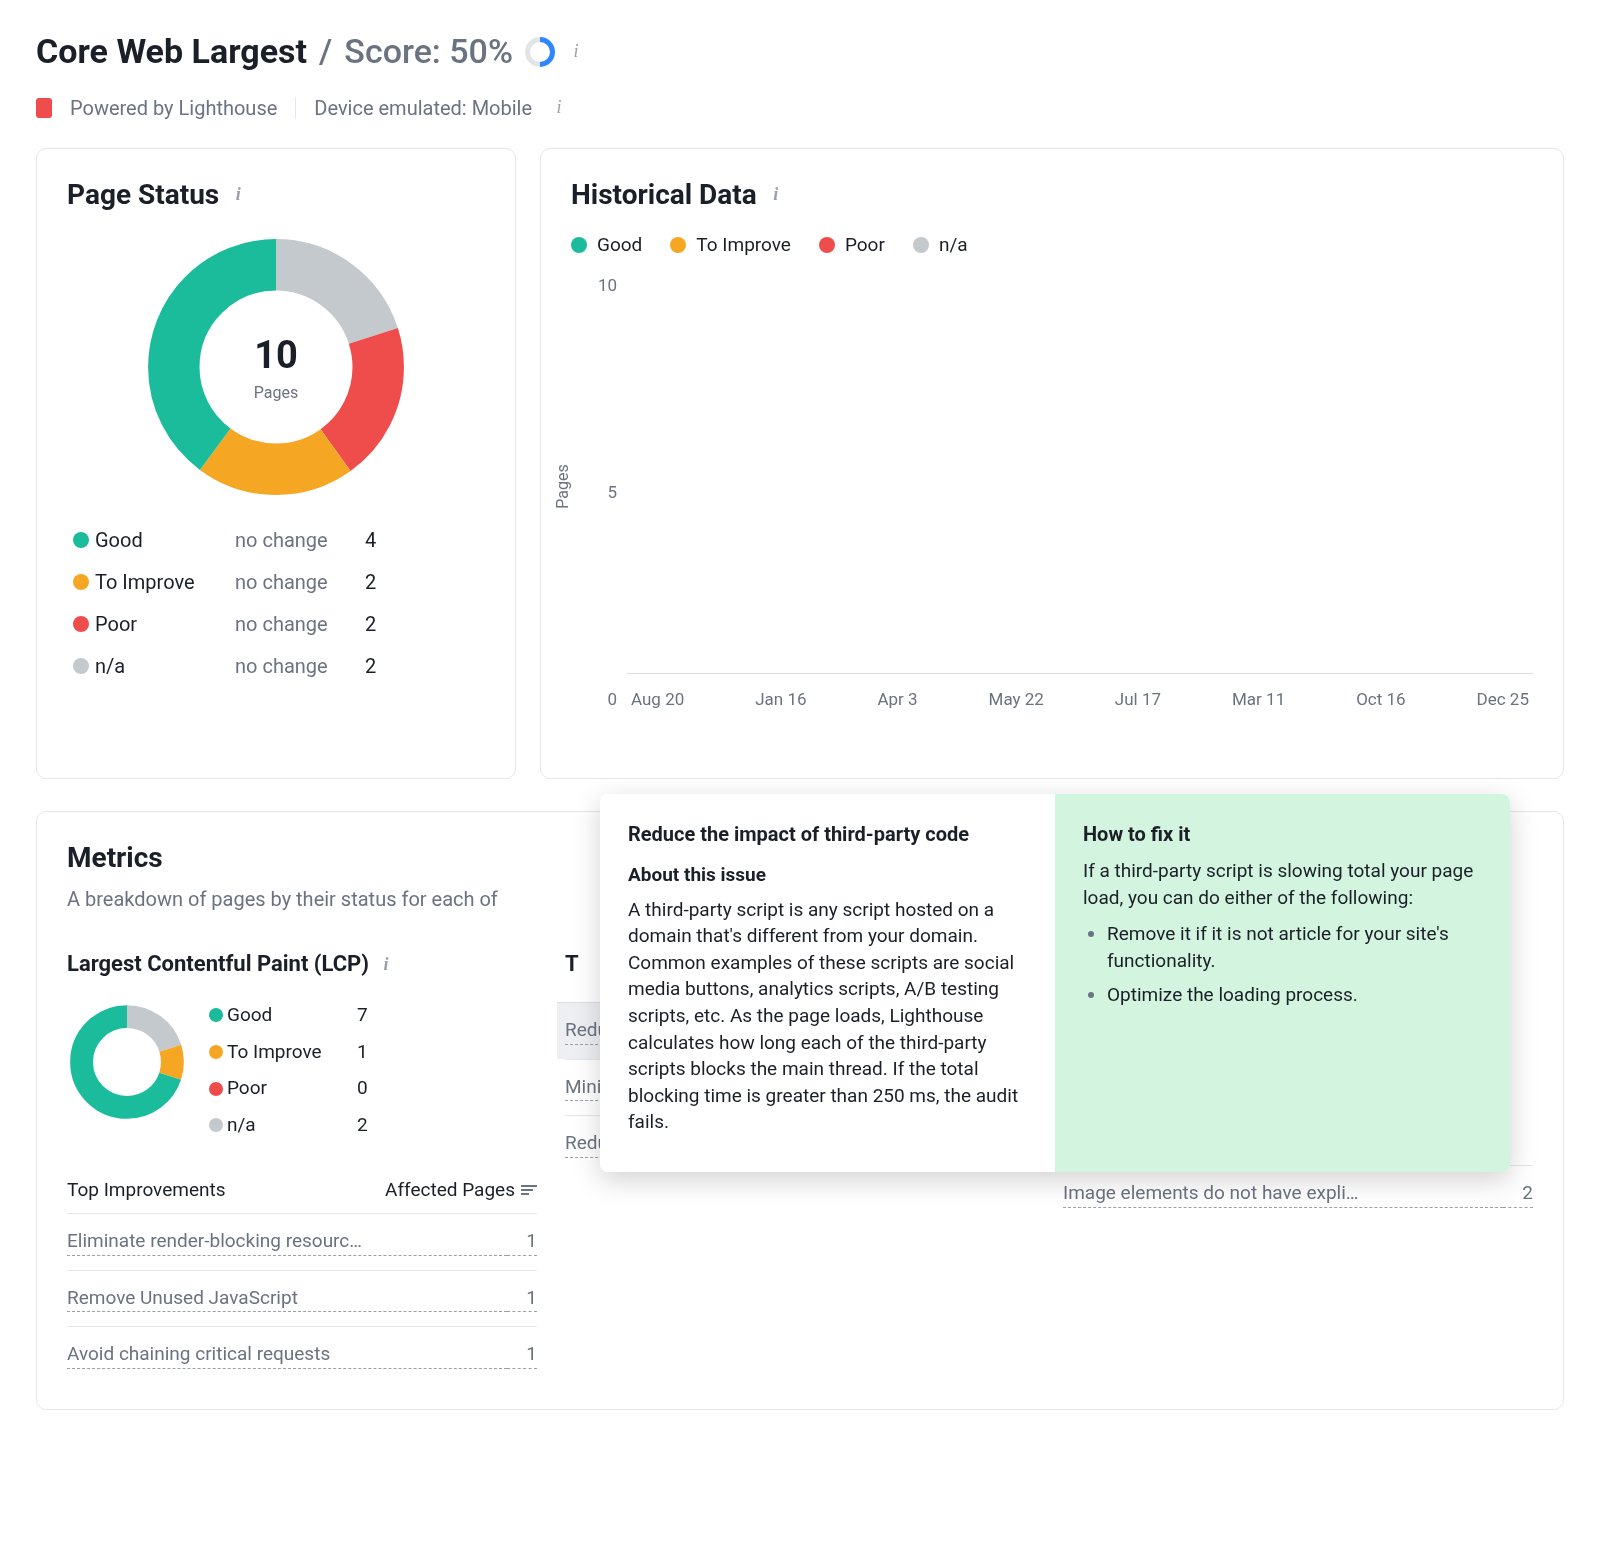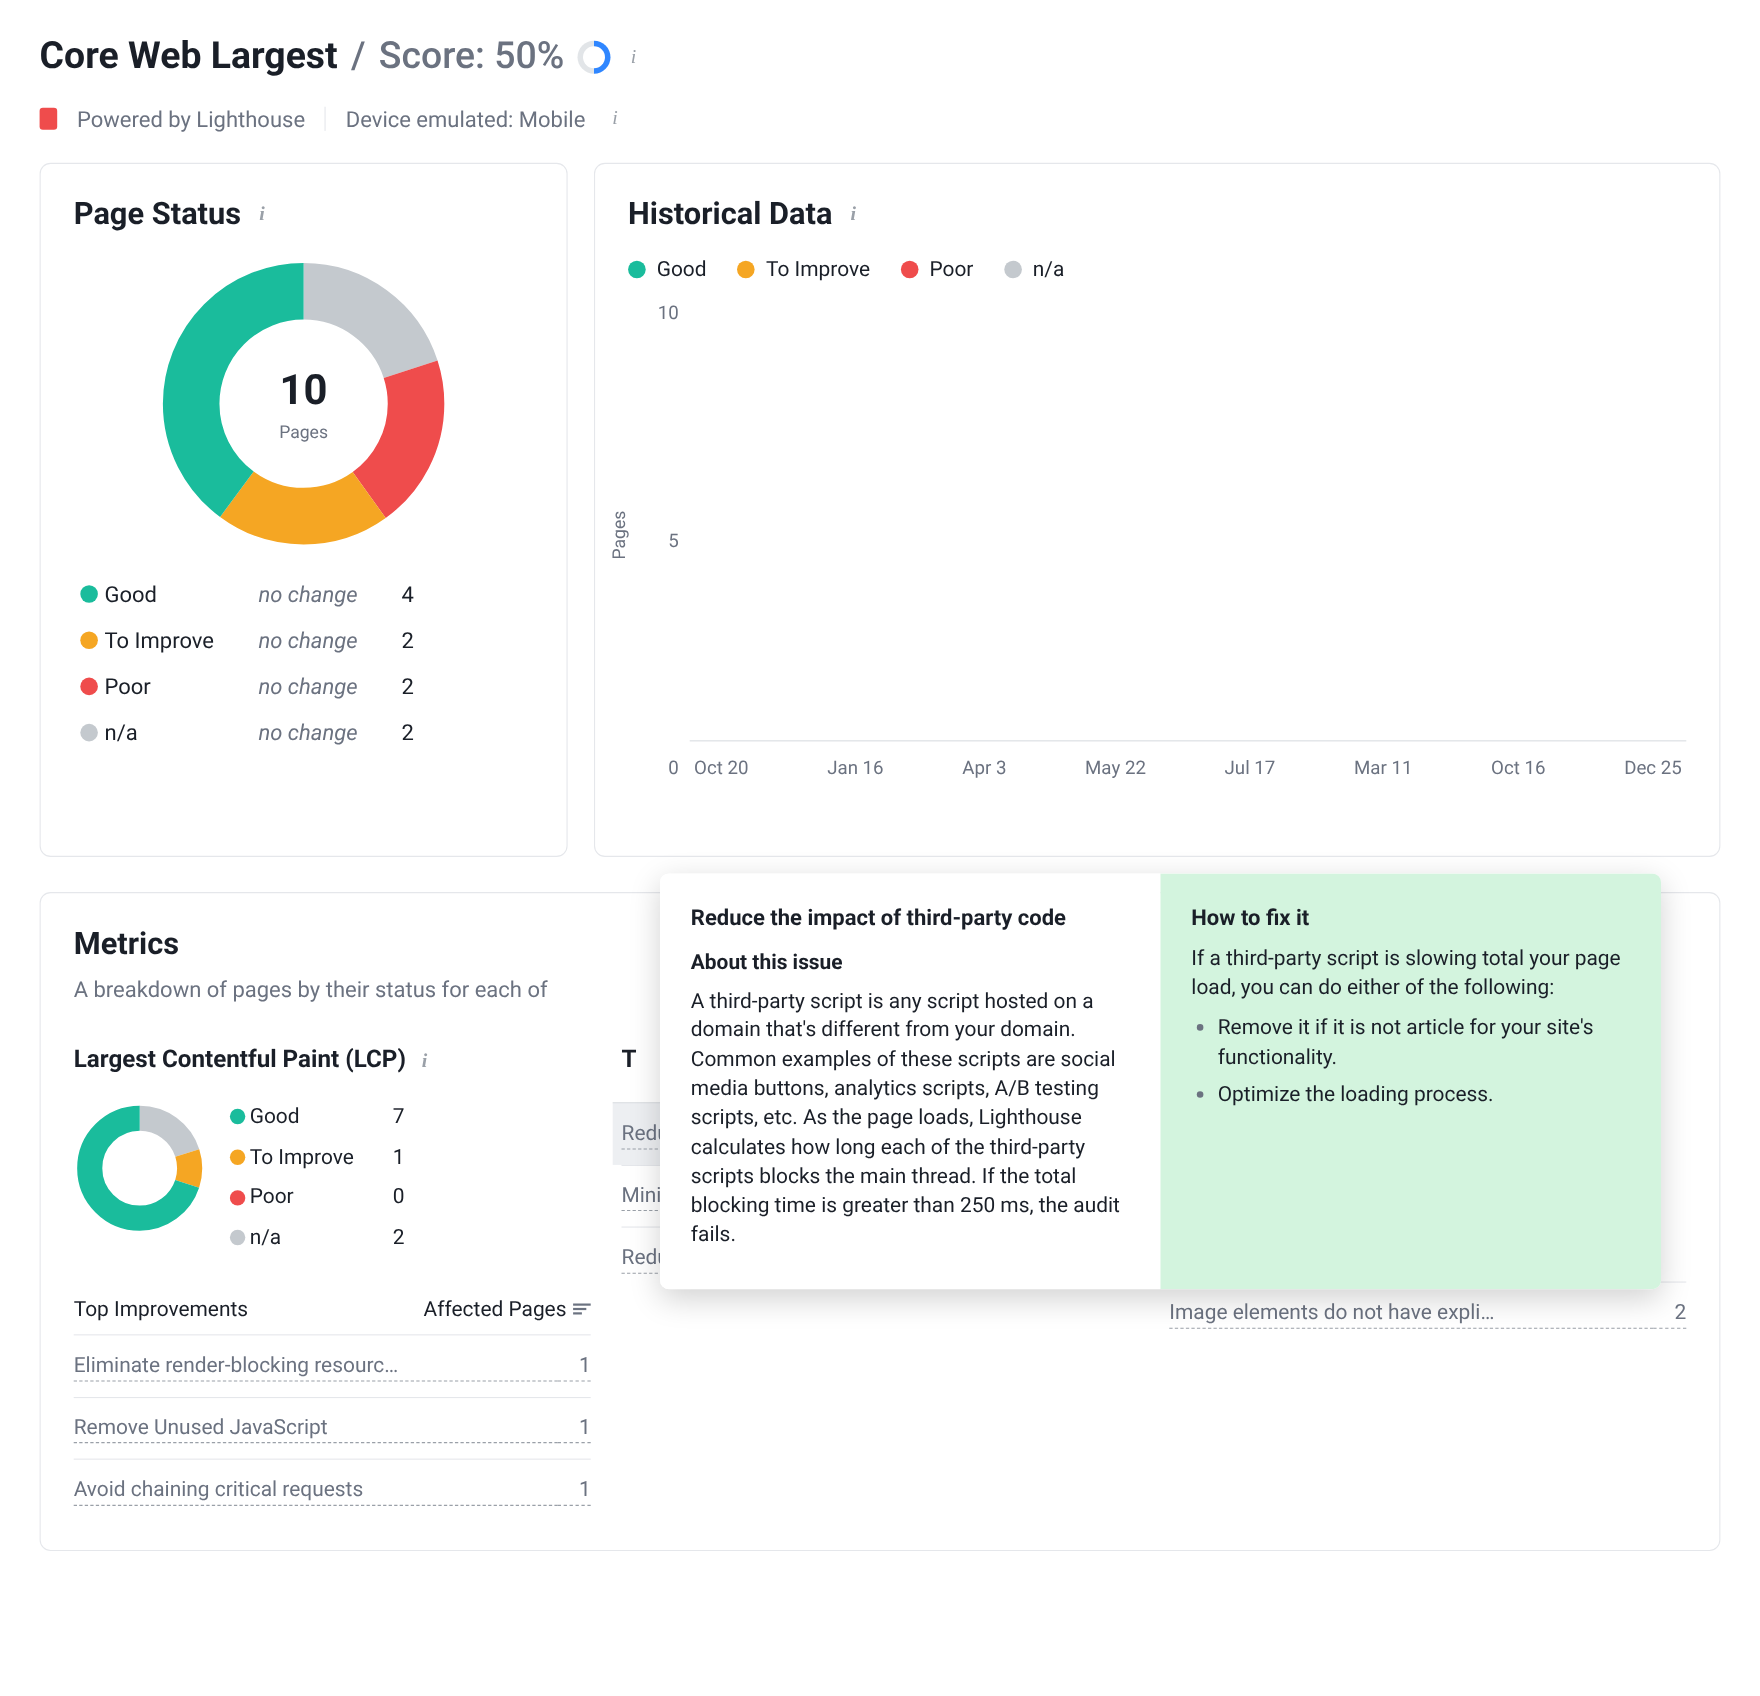--- a/index.html
+++ b/index.html
@@ -33,21 +33,21 @@
   .card h2{font-size:28px;font-weight:700;margin:0 0 18px 0;display:flex;align-items:center;gap:10px;}
   .donut-wrap{display:flex;justify-content:center;margin:12px 0 24px 0;}
   .donut{position:relative;width:270px;height:270px;}
   .donut svg{transform:rotate(-90deg);}
   .donut-center{position:absolute;inset:0;display:flex;flex-direction:column;align-items:center;justify-content:center;}
   .donut-center .num{font-size:38px;font-weight:700;}
   .donut-center .lbl{font-size:16px;color:var(--muted);}
   .legend{display:flex;flex-direction:column;gap:14px;padding:0 6px;}
   .legend-row{display:grid;grid-template-columns:22px 140px 130px 30px;align-items:center;font-size:20px;}
   .dot{width:16px;height:16px;border-radius:50%;}
-  .legend-row .chg{color:var(--muted);font-style:italic;}
+  .legend-row .chg{color:var(--muted);}
   .legend-h{display:flex;gap:28px;flex-wrap:wrap;margin-bottom:16px;}
   .legend-h .item{display:flex;align-items:center;gap:10px;font-size:19px;}
   .chart{position:relative;padding-left:56px;padding-bottom:40px;}
   .yaxis{position:absolute;left:0;top:0;bottom:40px;display:flex;flex-direction:column;justify-content:space-between;align-items:flex-end;width:46px;color:var(--muted);font-size:17px;}
   .ylabel{position:absolute;left:-8px;top:50%;transform:rotate(-90deg) translateX(35%);transform-origin:left center;color:var(--muted);font-size:16px;}
   .bars{display:flex;align-items:flex-end;height:400px;gap:1px;border-bottom:1px solid #d9dde1;}
   .bar{flex:1;display:flex;flex-direction:column-reverse;min-width:0;}
   .seg{width:100%;}
   .seg.good{background:var(--green);}
   .seg.imp{background:var(--orange);}
@@ -566,21 +566,21 @@
               <div class="seg na" style="height: 20%;"></div>
             </div>
             <div class="bar">
               <div class="seg good" style="height: 40%;"></div>
               <div class="seg imp" style="height: 20%;"></div>
               <div class="seg poor" style="height: 20%;"></div>
               <div class="seg na" style="height: 20%;"></div>
             </div>
           </div>
         <div class="xaxis" id="xaxis">
-            <span>Oct 20</span>
+            <span>Aug 20</span>
             <span>Jan 16</span>
             <span>Apr 3</span>
             <span>May 22</span>
             <span>Jul 17</span>
             <span>Mar 11</span>
             <span>Oct 16</span>
             <span>Dec 25</span>
           </div>
       </div>
     </div>

